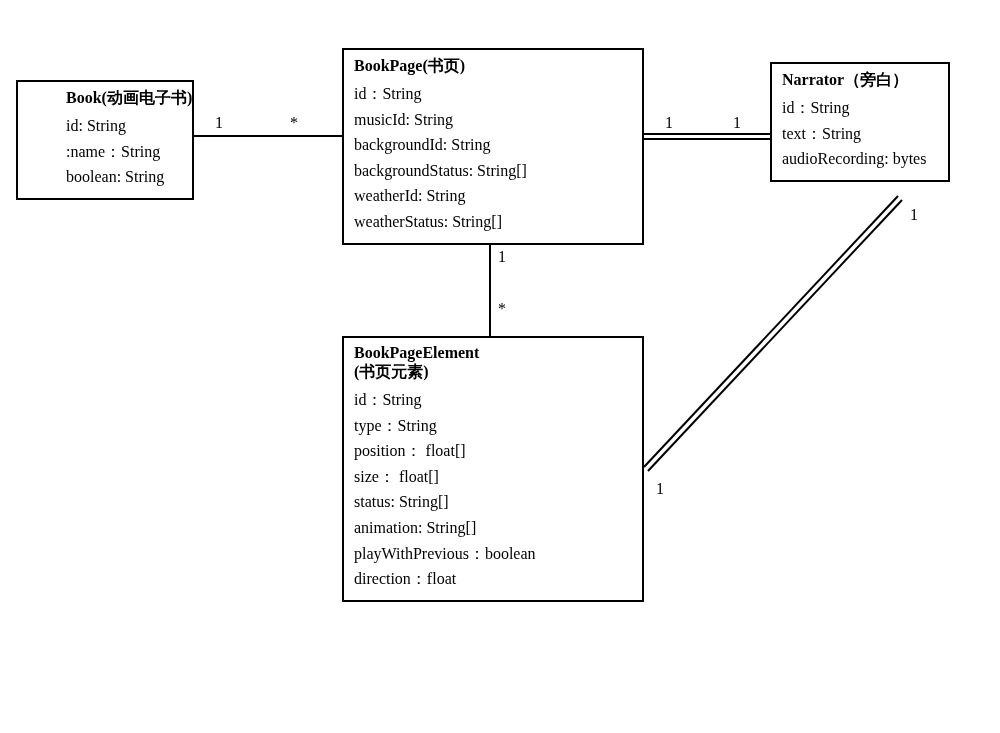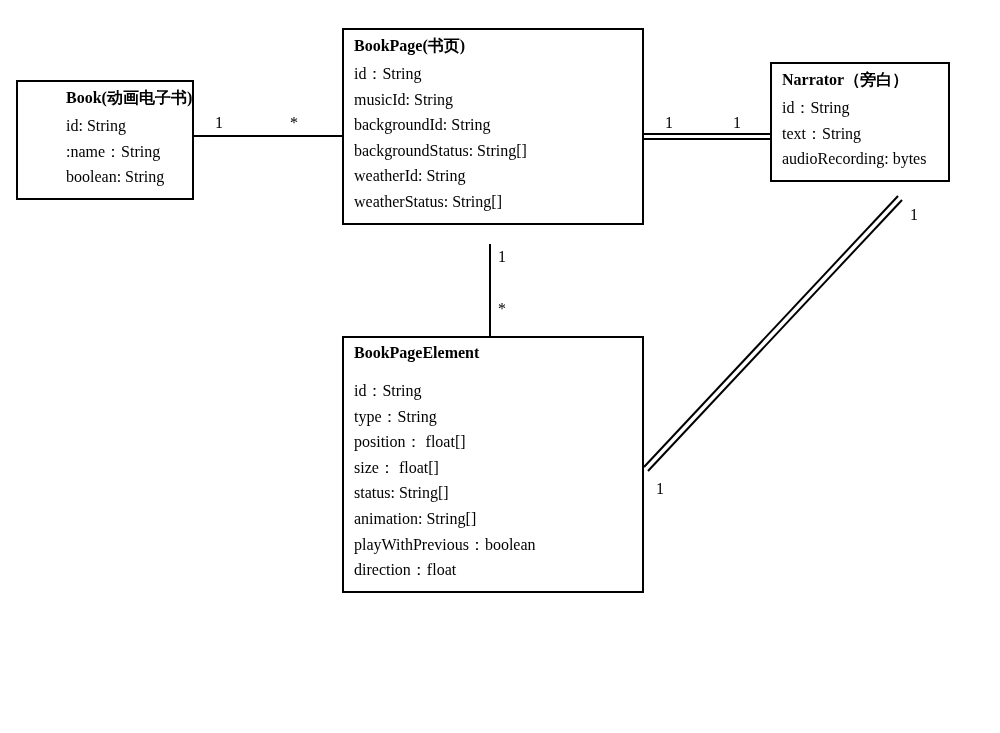--- a/index.html
+++ b/index.html
@@ -61,39 +61,40 @@
     <line x1="648" y1="471" x2="902" y2="200" stroke="#000" stroke-width="2"></line>
   </svg>
 
   <div class="class-box" style="left:16px; top:80px; width:178px;padding-left:48px;">
     <div class="class-title">Book(动画电子书)</div>
     <div class="attr">id: String</div>
     <div class="attr">:name：String</div>
     <div class="attr">boolean: String</div>
   </div>
 
-  <div class="class-box" style="left:342px; top:28px; width:302px;">
+  <div class="class-box" style="left:342px; top:48px; width:302px;">
     <div class="class-title">BookPage(书页)</div>
     <div class="attr">id：String</div>
     <div class="attr">musicId: String</div>
     <div class="attr">backgroundId: String</div>
     <div class="attr">backgroundStatus: String[]</div>
     <div class="attr">weatherId: String</div>
     <div class="attr">weatherStatus: String[]</div>
   </div>
 
   <div class="class-box" style="left:770px; top:62px; width:180px;">
     <div class="class-title">Narrator（旁白）</div>
     <div class="attr">id：String</div>
     <div class="attr">text：String</div>
     <div class="attr">audioRecording: bytes</div>
   </div>
 
   <div class="class-box" style="left:342px; top:336px; width:302px;">
-    <div class="class-title" style="margin-bottom:16px;">BookPageElement</div>
+    <div class="class-title" style="margin-bottom:0;">BookPageElement</div>
+    <div class="class-title">(书页元素)</div>
     <div class="attr">id：String</div>
     <div class="attr">type：String</div>
     <div class="attr">position： float[]</div>
     <div class="attr">size： float[]</div>
     <div class="attr">status: String[]</div>
     <div class="attr">animation: String[]</div>
     <div class="attr">playWithPrevious：boolean</div>
     <div class="attr">direction：float</div>
   </div>
 

